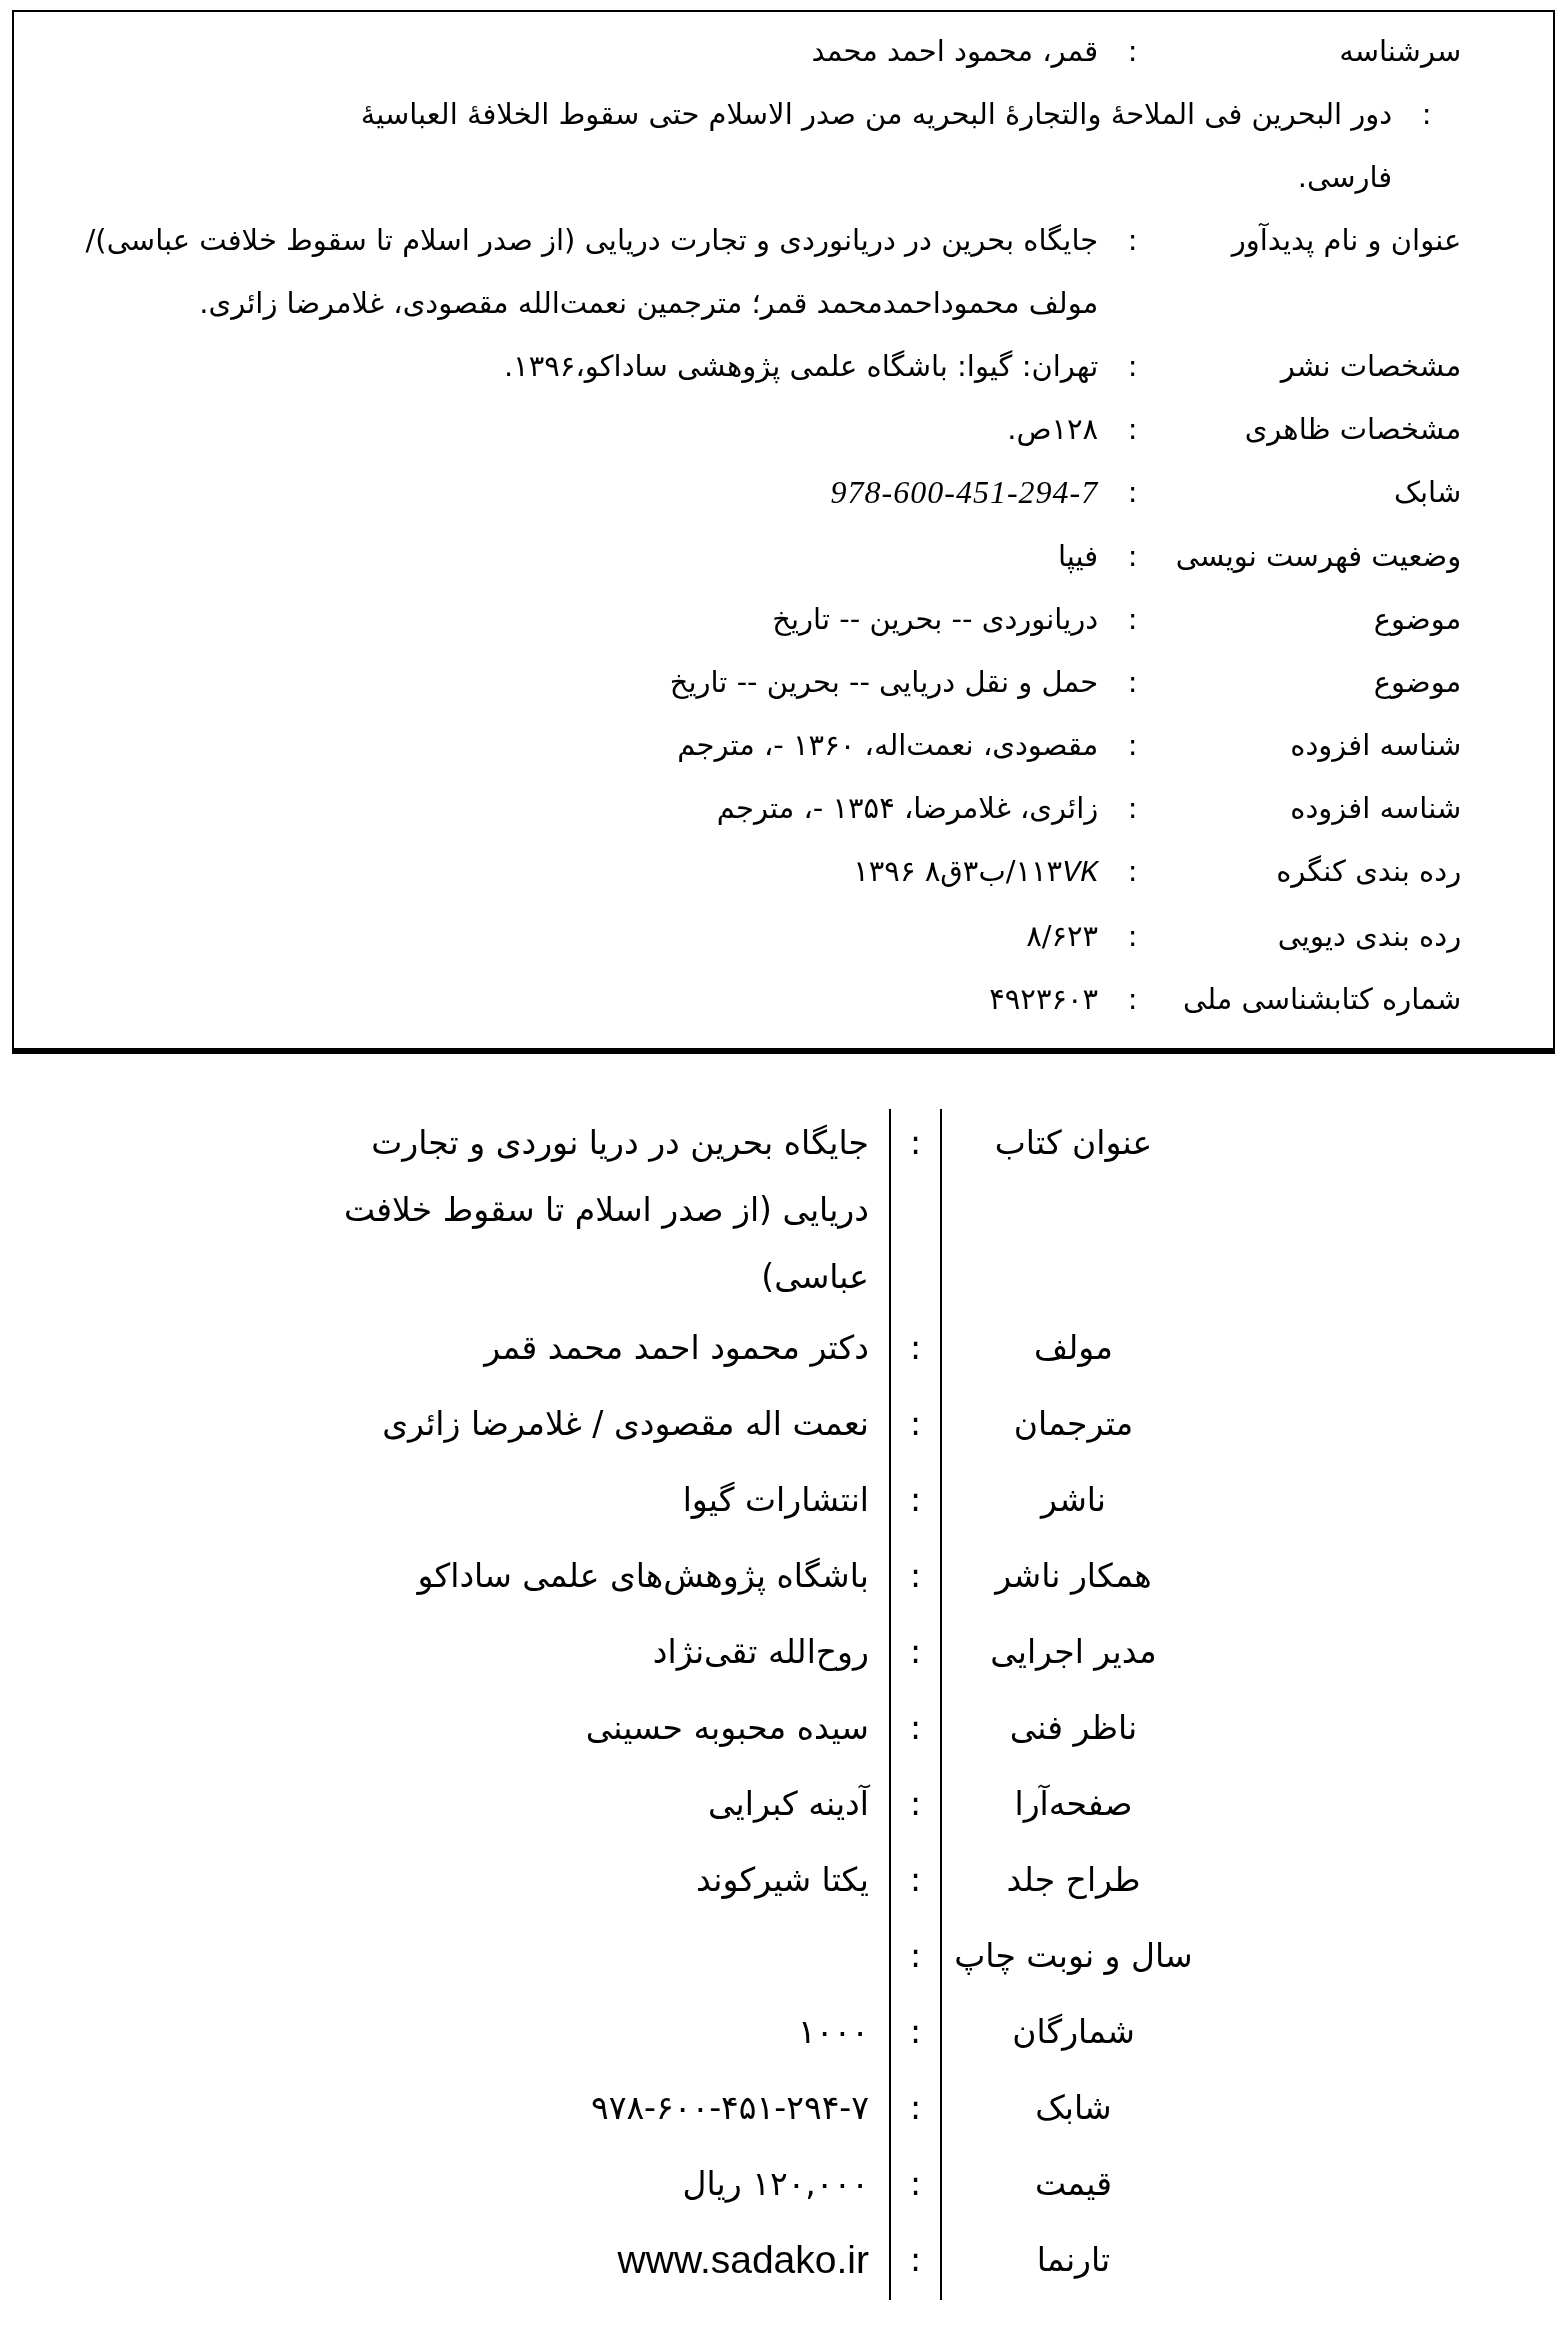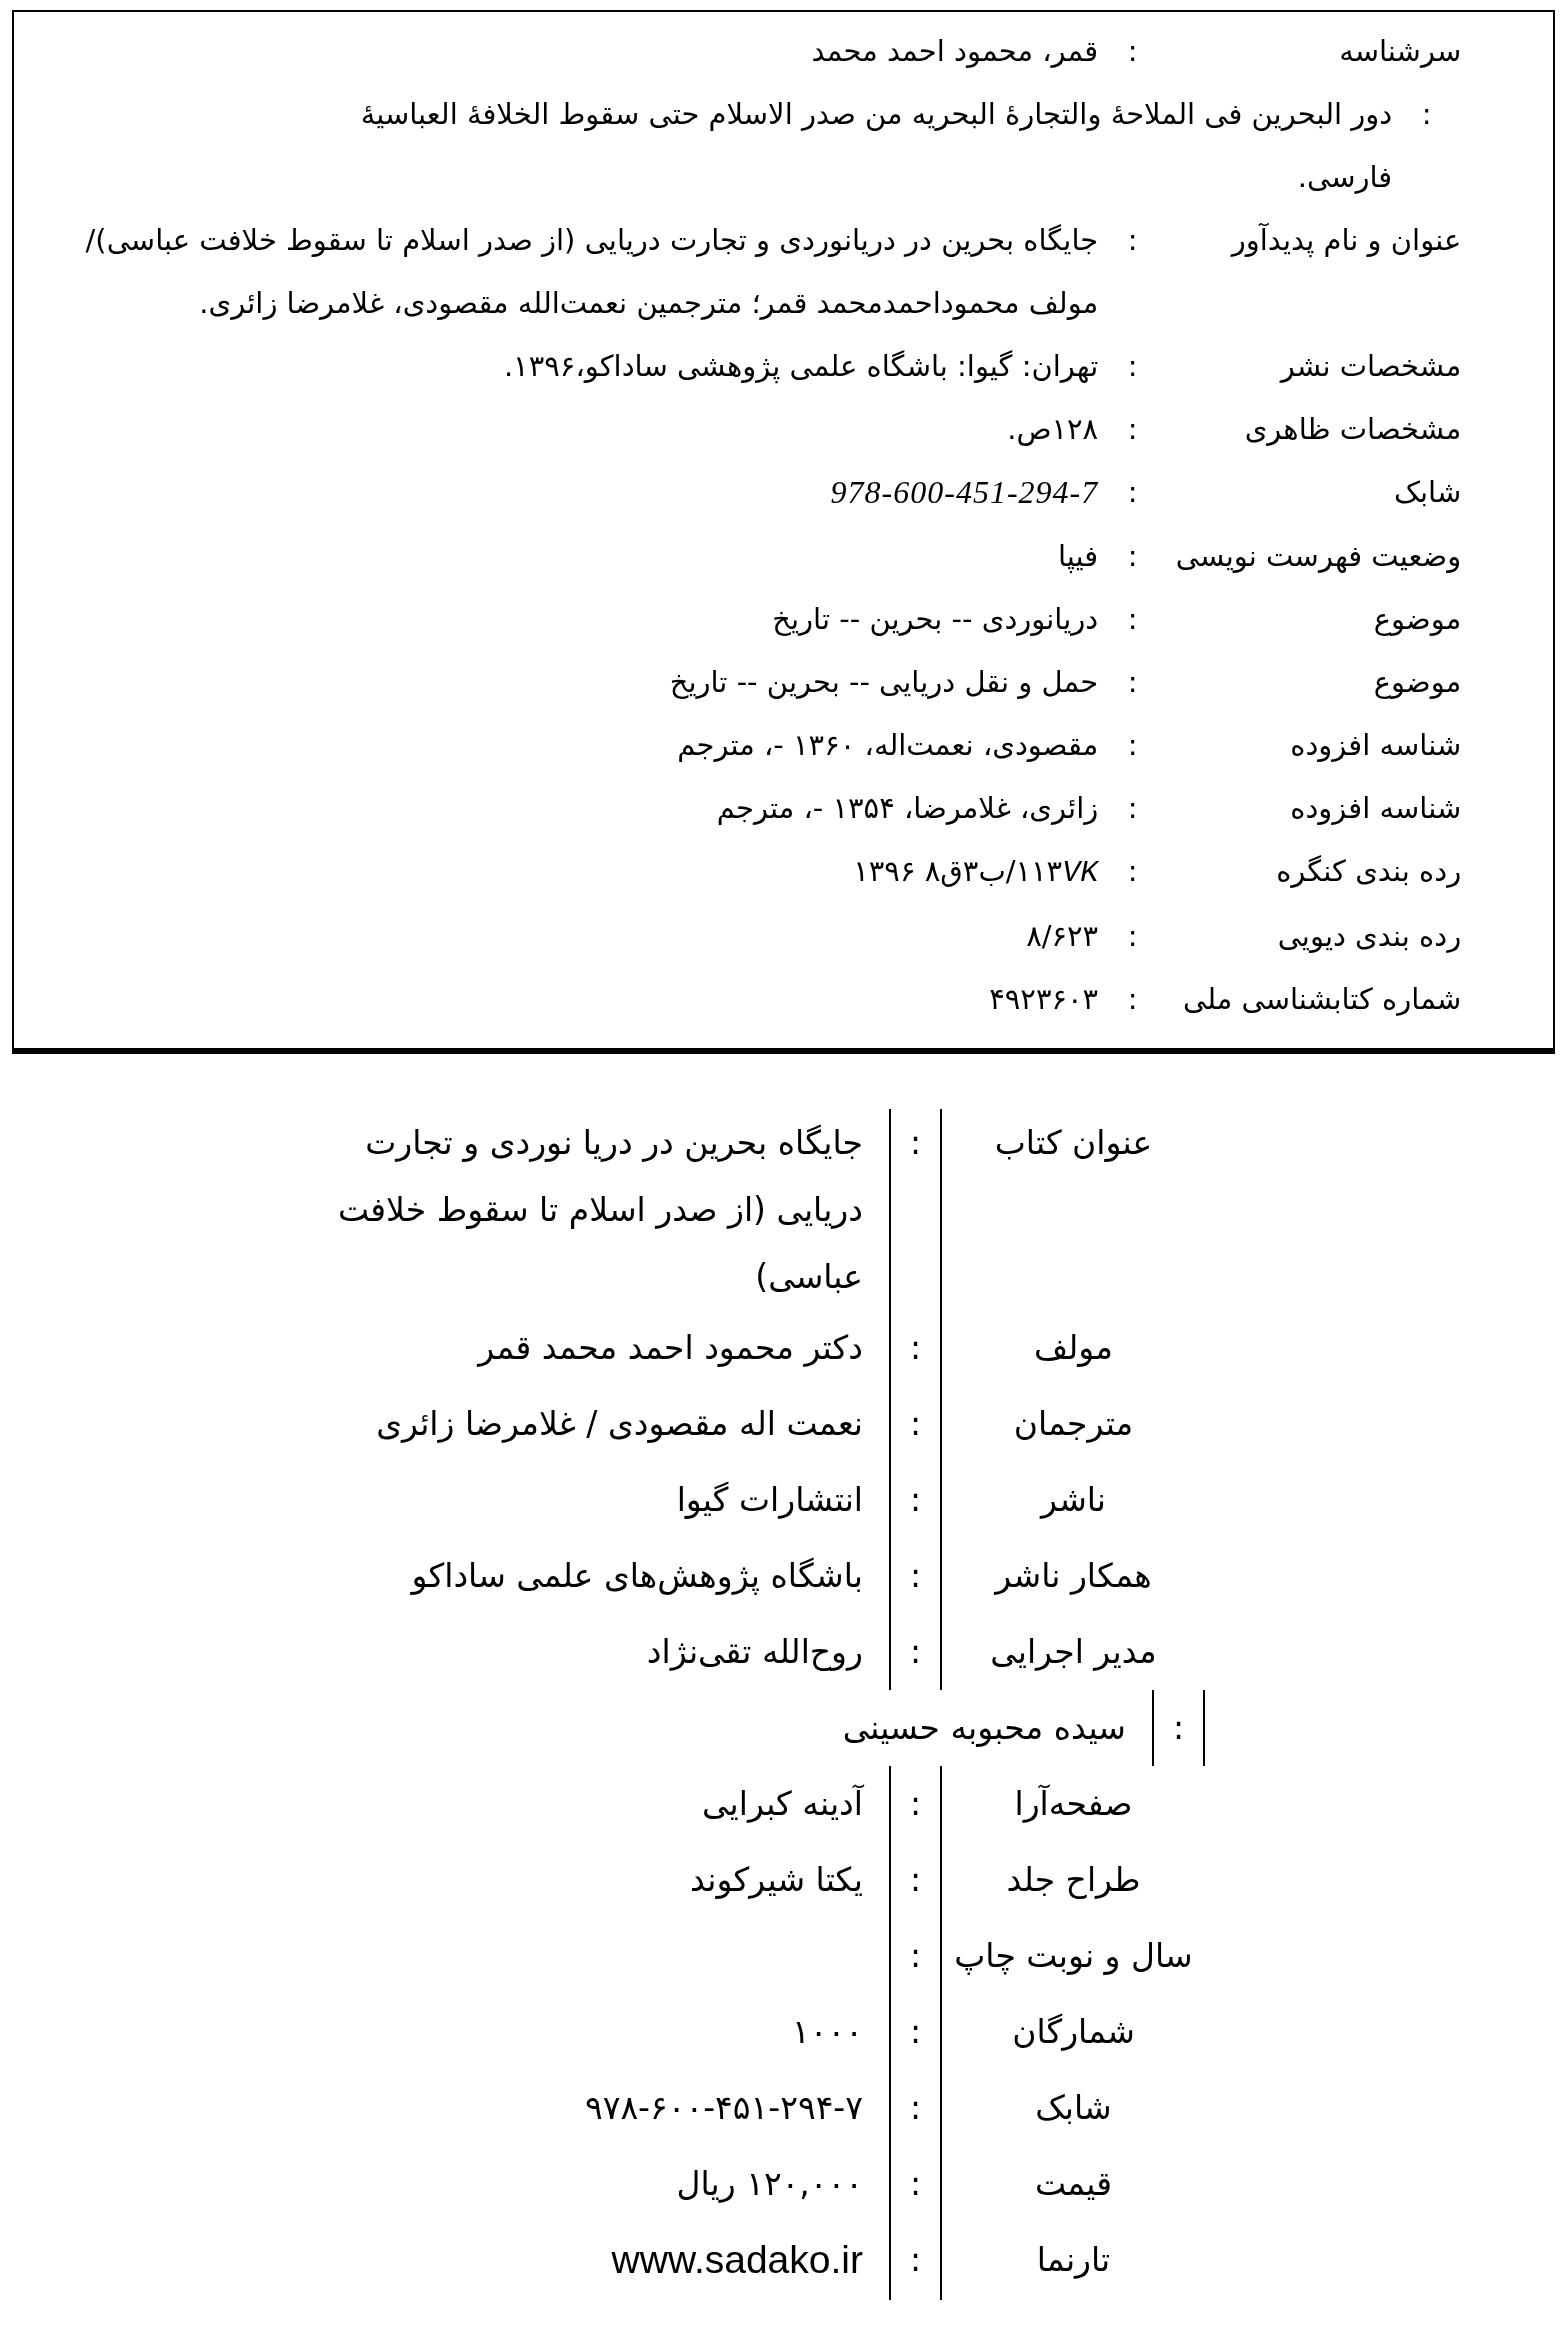--- a/index.html
+++ b/index.html
@@ -42,21 +42,21 @@
     text-align: center; white-space: nowrap;
   }
   .col-colon {
     flex: none; width: 49px;
     text-align: center;
     border-right: 2.9px solid #000;
     border-left: 2.9px solid #000;
   }
   .col-value {
     flex: 1 1 auto; min-width: 0;
-    padding-right: 26px;
+    padding-right: 20px;
     text-align: right;
   }
   .col-value .line { white-space: nowrap; line-height: 67px; }
   .col-row.title-row { line-height: 67px; }
   .site-url { font-family: Liberation Sans, sans-serif; font-size: 39px; }
 </style>
 </head>
 <body>
 
 <div class="fipa-box">
@@ -190,20 +190,21 @@
     <div class="col-value">باشگاه پژوهش‌های علمی ساداکو</div>
   </div>
 
   <div class="col-row">
     <div class="col-label">مدیر اجرایی</div>
     <div class="col-colon">:</div>
     <div class="col-value">روح‌الله تقی‌نژاد</div>
   </div>
 
   <div class="col-row">
+    <div class="col-label">ناظر فنی</div>
     <div class="col-colon">:</div>
     <div class="col-value">سیده محبوبه حسینی</div>
   </div>
 
   <div class="col-row">
     <div class="col-label">صفحه‌آرا</div>
     <div class="col-colon">:</div>
     <div class="col-value">آدینه کبرایی</div>
   </div>
 

